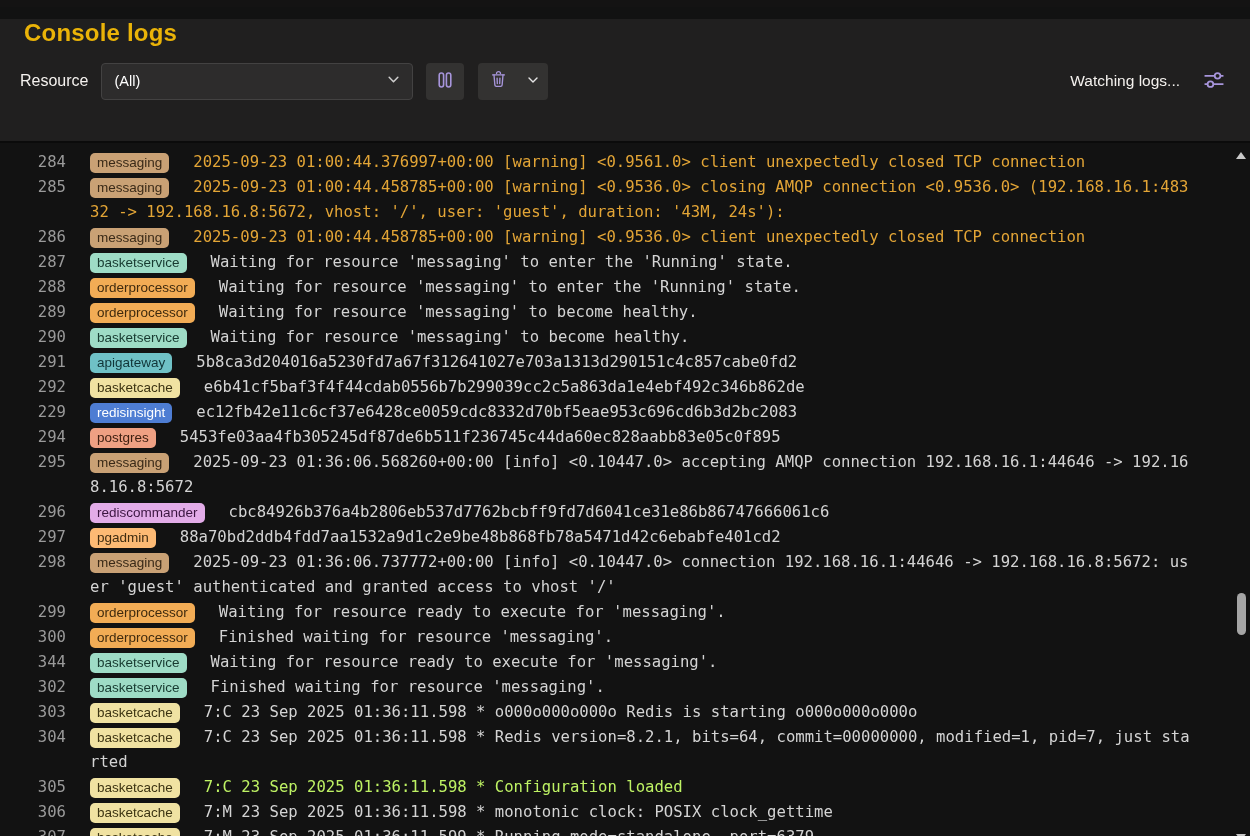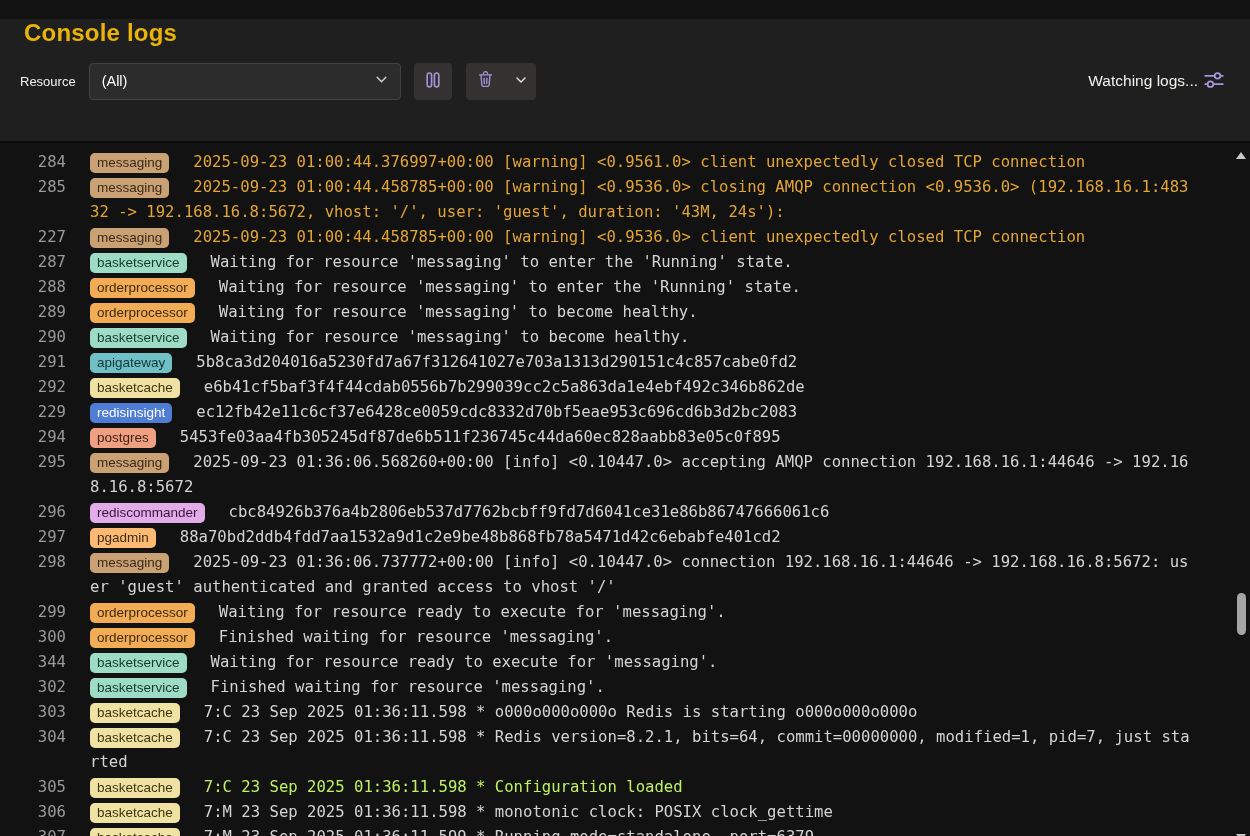--- a/index.html
+++ b/index.html
@@ -5,37 +5,37 @@
   * { box-sizing: border-box; margin: 0; padding: 0; }
   html,body { width:1250px; height:836px; overflow:hidden; }
   body { background:#121212; font-family:"Liberation Sans",sans-serif; }
 
   .top-strip { height:7px; background:#141313; }
 
   header { height:124px; background:#201F1F; position:relative; border-bottom:2px solid #0B0B0B; }
   .page-title { margin:12px 0 0 24px; font-size:24px; font-weight:700; color:#eab308; letter-spacing:.2px; }
 
   .toolbar { display:flex; align-items:center; padding:0 20px; margin-top:15px; height:38px; }
-  .resource-label { font-size:13px; color:#F5F2EF; margin-right:13px;text-align:right; }
+  .resource-label { font-size:16px; color:#F5F2EF; margin-right:13px;text-align:right; }
 
   .select { width:312px; height:37px; background:#2D2C2C; border:1px solid #434242; border-radius:4px;
             display:flex; align-items:center; justify-content:space-between; padding:0 12px;
             color:#FFFFFF; font-size:14.5px; margin-right:13px; cursor:pointer; }
 
   .icon-btn { height:37px; background:#333231; border-radius:4px; display:flex; align-items:center;
               justify-content:center; border:none; cursor:pointer; }
   .pause-btn { width:38px; margin-right:14px; }
   .split-btn { display:flex; background:#333231; border-radius:4px; height:37px; overflow:hidden; }
   .split-main { width:40px; height:37px; display:flex; align-items:center; justify-content:center;
                 background:transparent; border:none; cursor:pointer; }
   .split-chev { width:30px; height:37px; display:flex; align-items:center; justify-content:center;
                 background:transparent; border:none; cursor:pointer; }
 
   .toolbar-right { margin-left:auto; display:flex; align-items:center; }
-  .status-text { font-size:15.5px; color:#F4F1EE; }
+  .status-text { font-size:15.5px; color:#F4F1EE; margin-right:18px; }
   .settings-btn { width:32px; height:32px; background:transparent; border:none; display:flex;
                   align-items:center; justify-content:center; cursor:pointer; }
 
   .log-area { position:relative; height:703px; background:#121212; padding-top:7px; overflow:hidden; }
   .log-list { width:1234px; }
   .log-row { display:flex; font-family:"DejaVu Sans Mono",monospace; font-size:15.6px; line-height:25px; }
   .gutter { width:66px; text-align:right; color:#9A9A9A; flex:none; user-select:none; }
   .content { margin-left:24px; width:1106px; flex:none; word-break:break-all; white-space:pre-wrap; }
   .badge { display:inline-block; font-family:"Liberation Sans",sans-serif; font-size:13.5px; font-weight:400;
            line-height:20px; padding:0 7px; border-radius:5px; margin-right:24px; }
@@ -122,21 +122,21 @@
       <span class="gutter">284</span>
       <span class="content"><span class="badge" style="background: rgb(201, 161, 117); color: rgb(58, 42, 24);">messaging</span><span class="msg" style="color: rgb(227, 165, 54);">2025-09-23 01:00:44.376997+00:00 [warning] &lt;0.9561.0&gt; client unexpectedly closed TCP connection</span></span>
     </div>
 
     <div class="log-row">
       <span class="gutter">285</span>
       <span class="content"><span class="badge" style="background: rgb(201, 161, 117); color: rgb(58, 42, 24);">messaging</span><span class="msg" style="color: rgb(227, 165, 54);">2025-09-23 01:00:44.458785+00:00 [warning] &lt;0.9536.0&gt; closing AMQP connection &lt;0.9536.0&gt; (192.168.16.1:48332 -&gt; 192.168.16.8:5672, vhost: '/', user: 'guest', duration: '43M, 24s'):</span></span>
     </div>
 
     <div class="log-row">
-      <span class="gutter">227</span>
+      <span class="gutter">286</span>
       <span class="content"><span class="badge" style="background: rgb(201, 161, 117); color: rgb(58, 42, 24);">messaging</span><span class="msg" style="color: rgb(227, 165, 54);">2025-09-23 01:00:44.458785+00:00 [warning] &lt;0.9536.0&gt; client unexpectedly closed TCP connection</span></span>
     </div>
 
     <div class="log-row">
       <span class="gutter">287</span>
       <span class="content"><span class="badge" style="background: rgb(158, 220, 198); color: rgb(23, 58, 48);">basketservice</span><span class="msg" style="color: rgb(212, 212, 212);">Waiting for resource 'messaging' to enter the 'Running' state.</span></span>
     </div>
 
     <div class="log-row">
       <span class="gutter">288</span>

